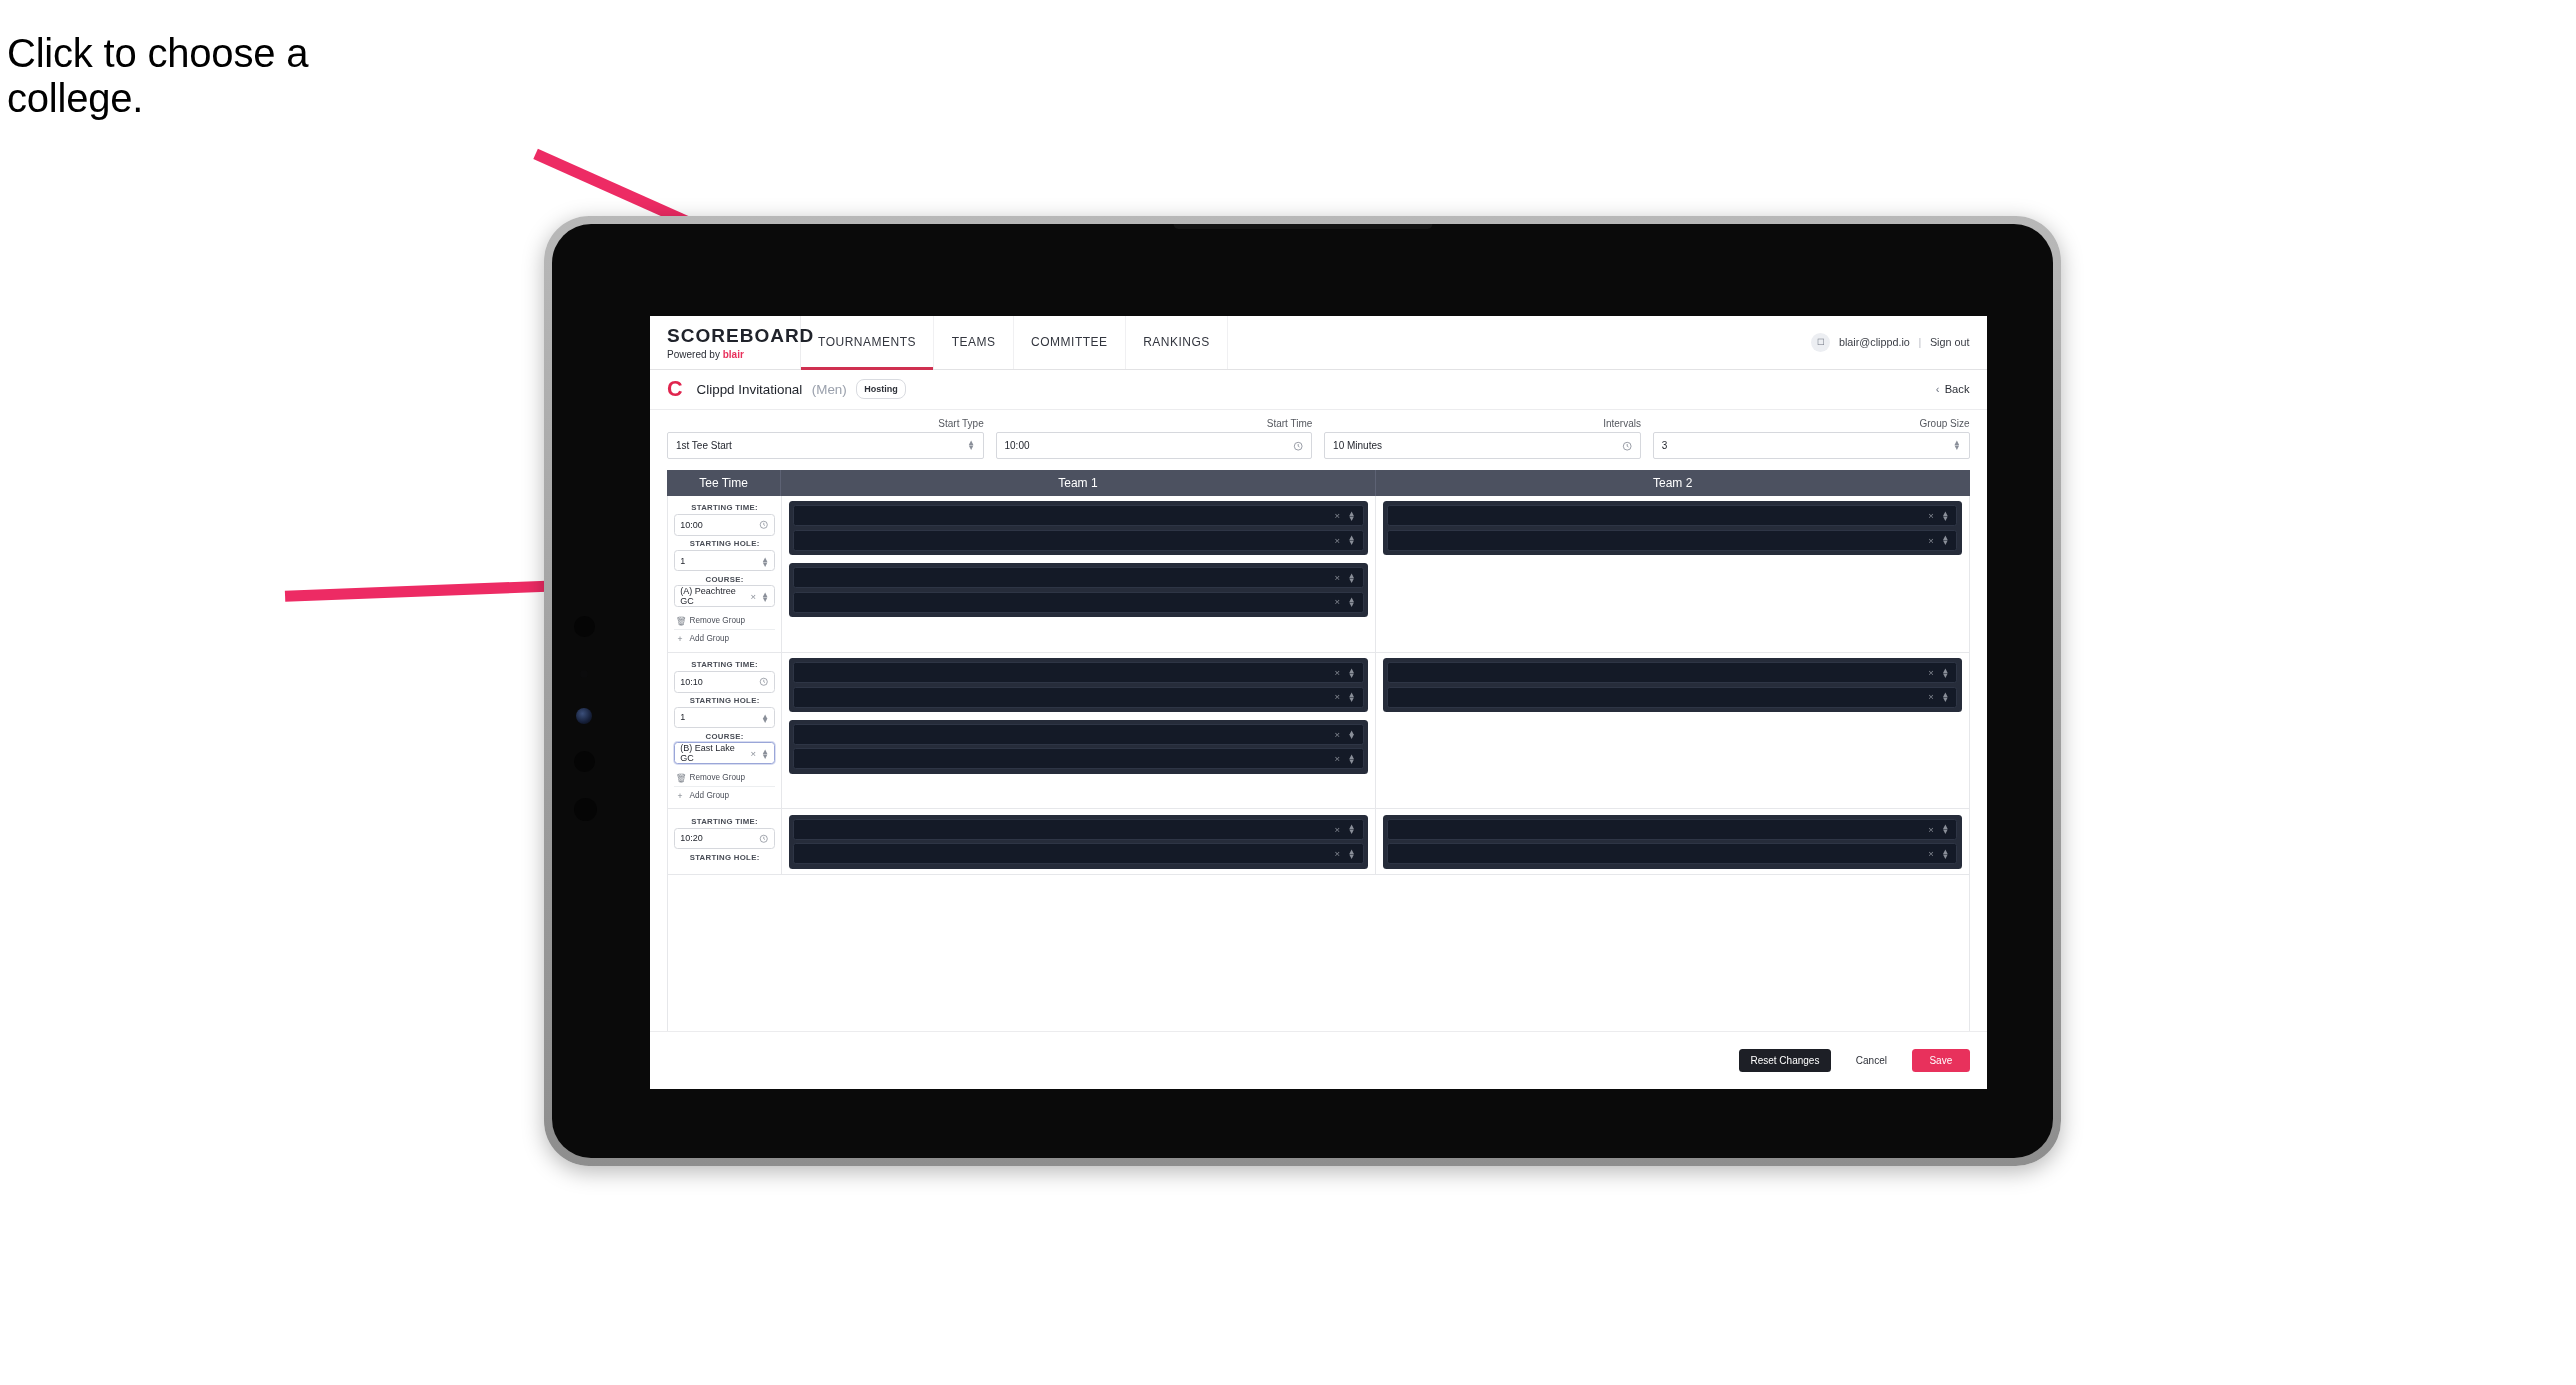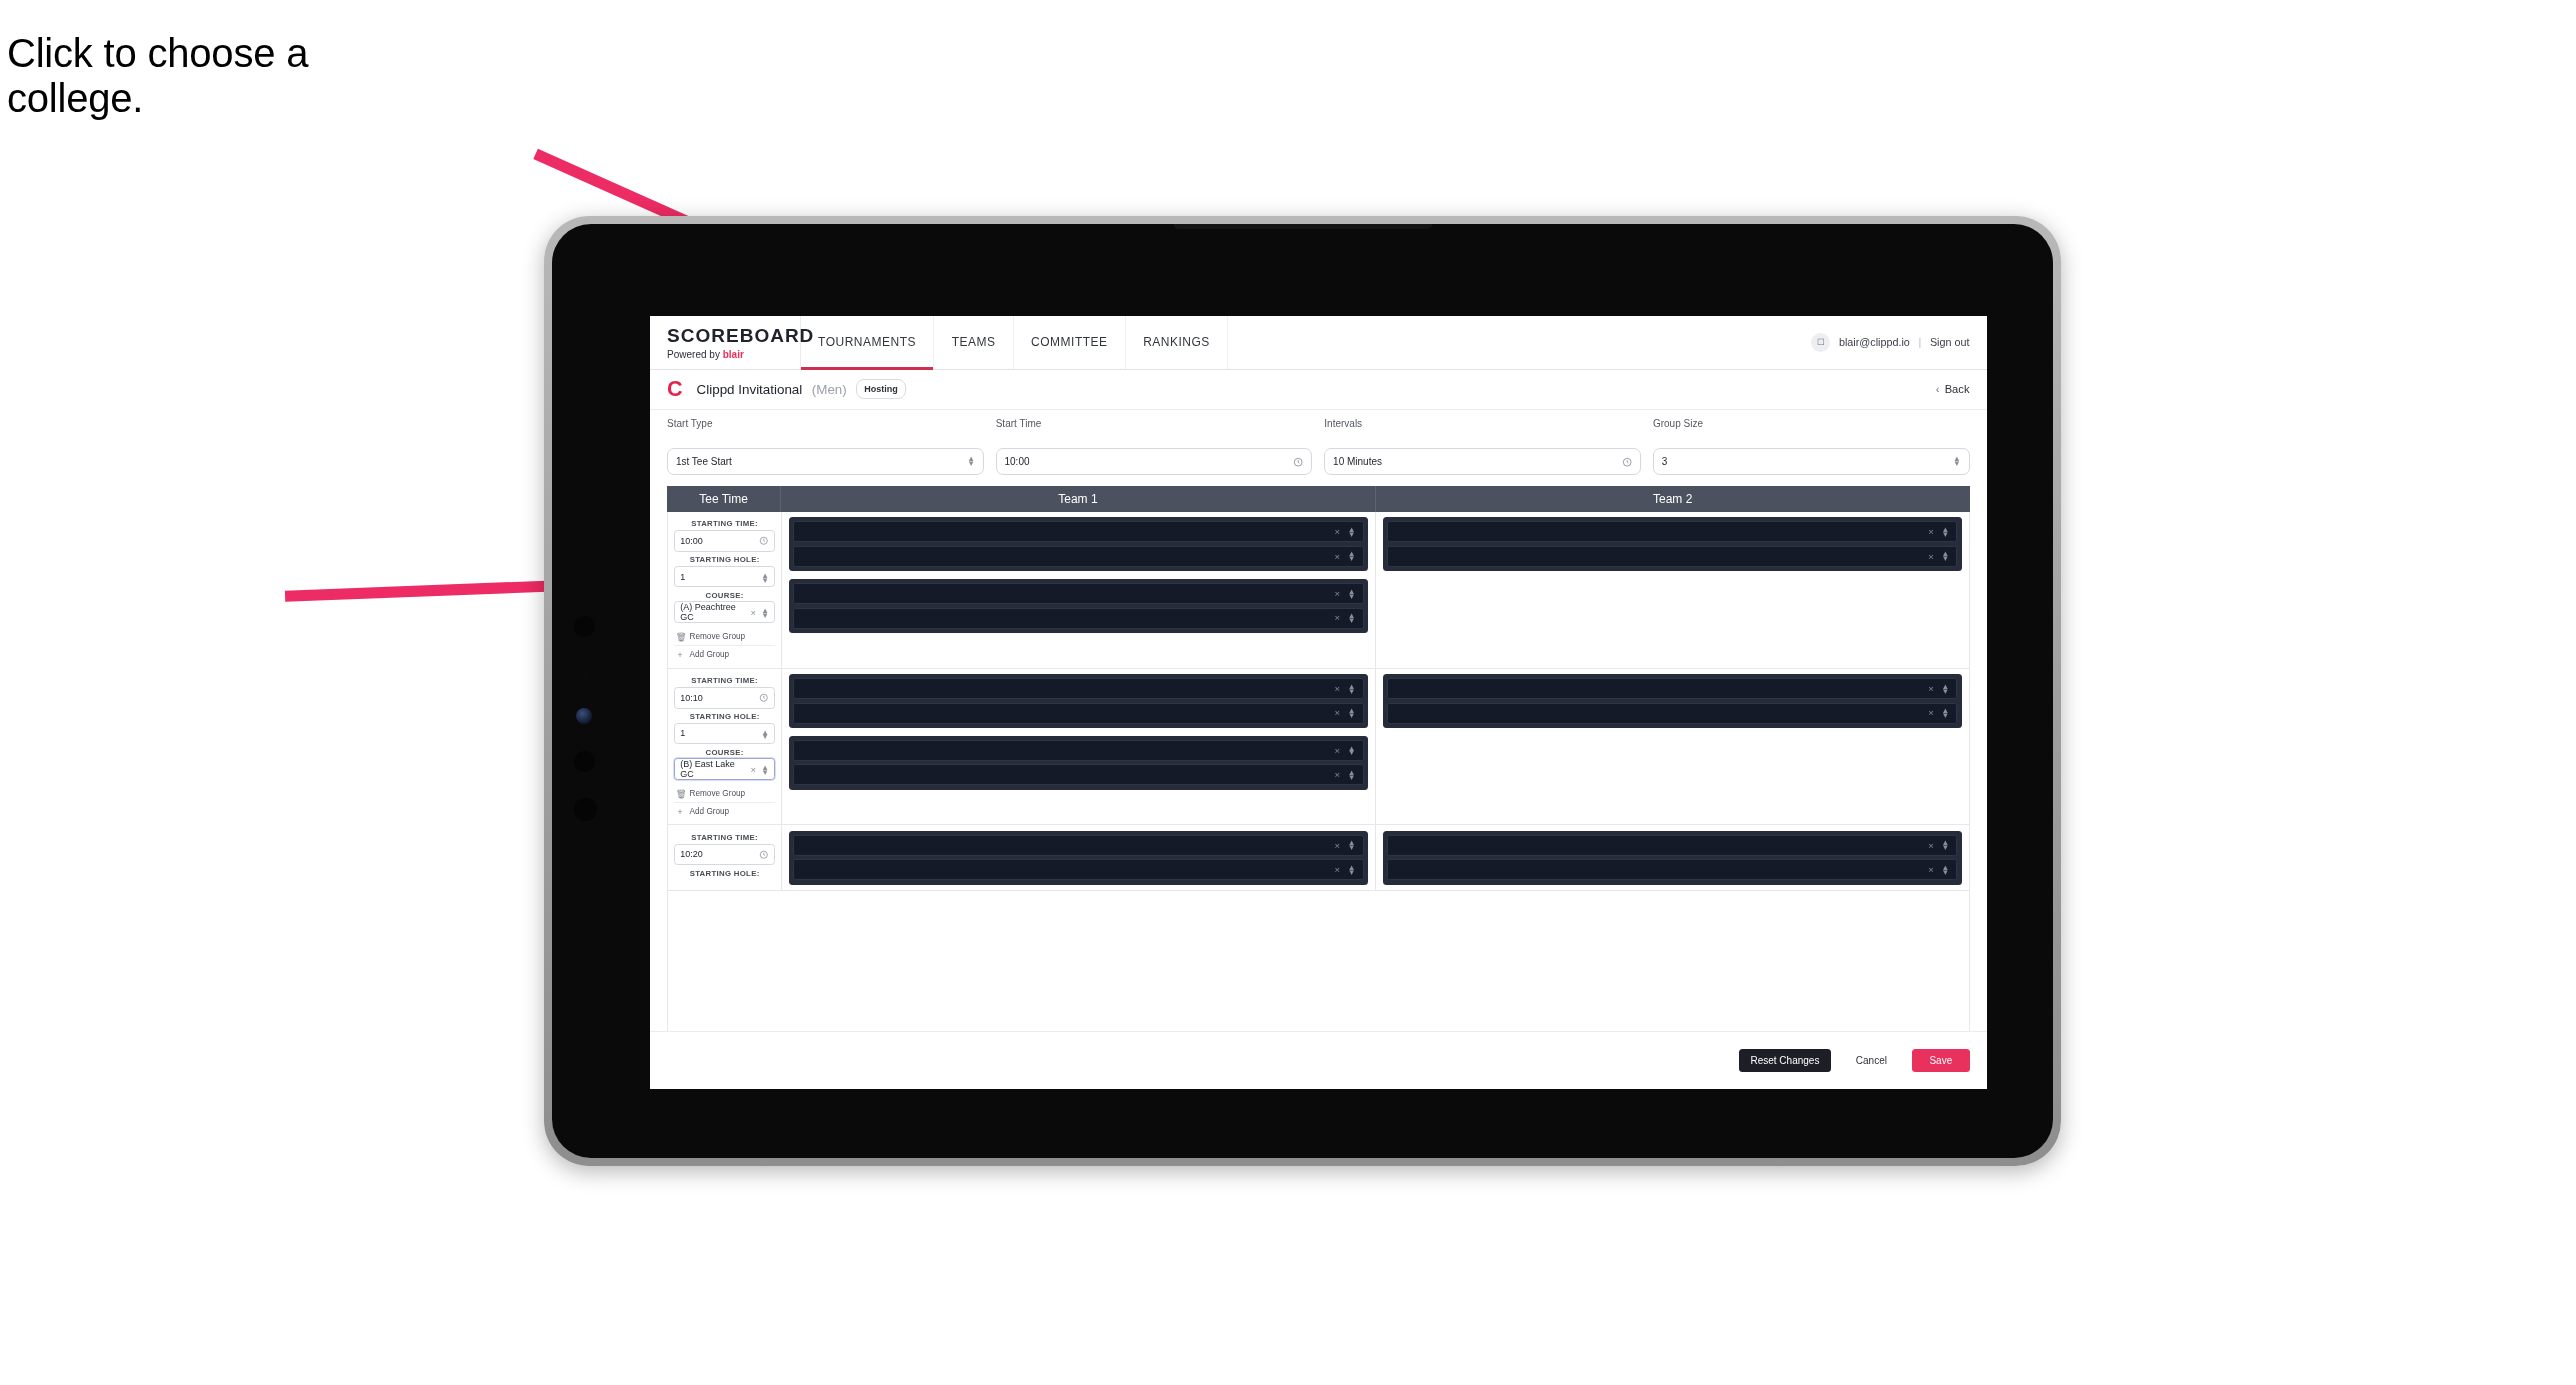--- a/index.html
+++ b/index.html
@@ -105,23 +105,23 @@
   .t-gender { font-size: 13.4px; color: #9aa0ac; }
   .pill { border: 0.9px solid #d9dbe0; border-radius: 8px; font-size: 9px;
           padding: 4px 7px; color: #2c2f37; font-weight: 600; }
   .back { margin-left: auto; display: flex; align-items: center; gap: 5.2px;
           font-size: 11.2px; color: #2c2f37; cursor: pointer; }
   .chev-l { font-size: 11.2px; color: #6b7280; }
 
   
   .controls { display: flex; gap: 12px; padding: 8.6px 17.3px 10.4px 17.3px; flex: 0 0 auto; }
   .ctrl { flex: 1; }
-  .ctrl-label { font-size: 10px; color: #55585f; margin-bottom: 19px; }
+  .ctrl-label { font-size: 10px; color: #55585f; margin-bottom: 3px; text-align: right; }
   .ctrl-box {
-    height: 27px; border: 0.9px solid #d6d8dd; border-radius: 7px; background: #fff;
+    height: 27px; border: 0.9px solid #d6d8dd; border-radius: 2px; background: #fff;
     display: flex; align-items: center; padding: 0 7.8px;
     font-size: 10px; color: #24272f; cursor: pointer;
   }
   .ctrl-val { flex: 1; }
   .ic { color: #8a8f99; font-size: 9.5px; display:flex; align-items:center; }
 
   
   .tbl-wrap { flex: 1 1 auto; overflow: hidden; padding: 0 17.3px; display:flex; flex-direction:column;}
   .tbl-head { display: flex; background: #4c5160; flex: 0 0 auto; }
   .th { color: #fff; font-size: 12px; text-align: center; padding: 6px 0;

